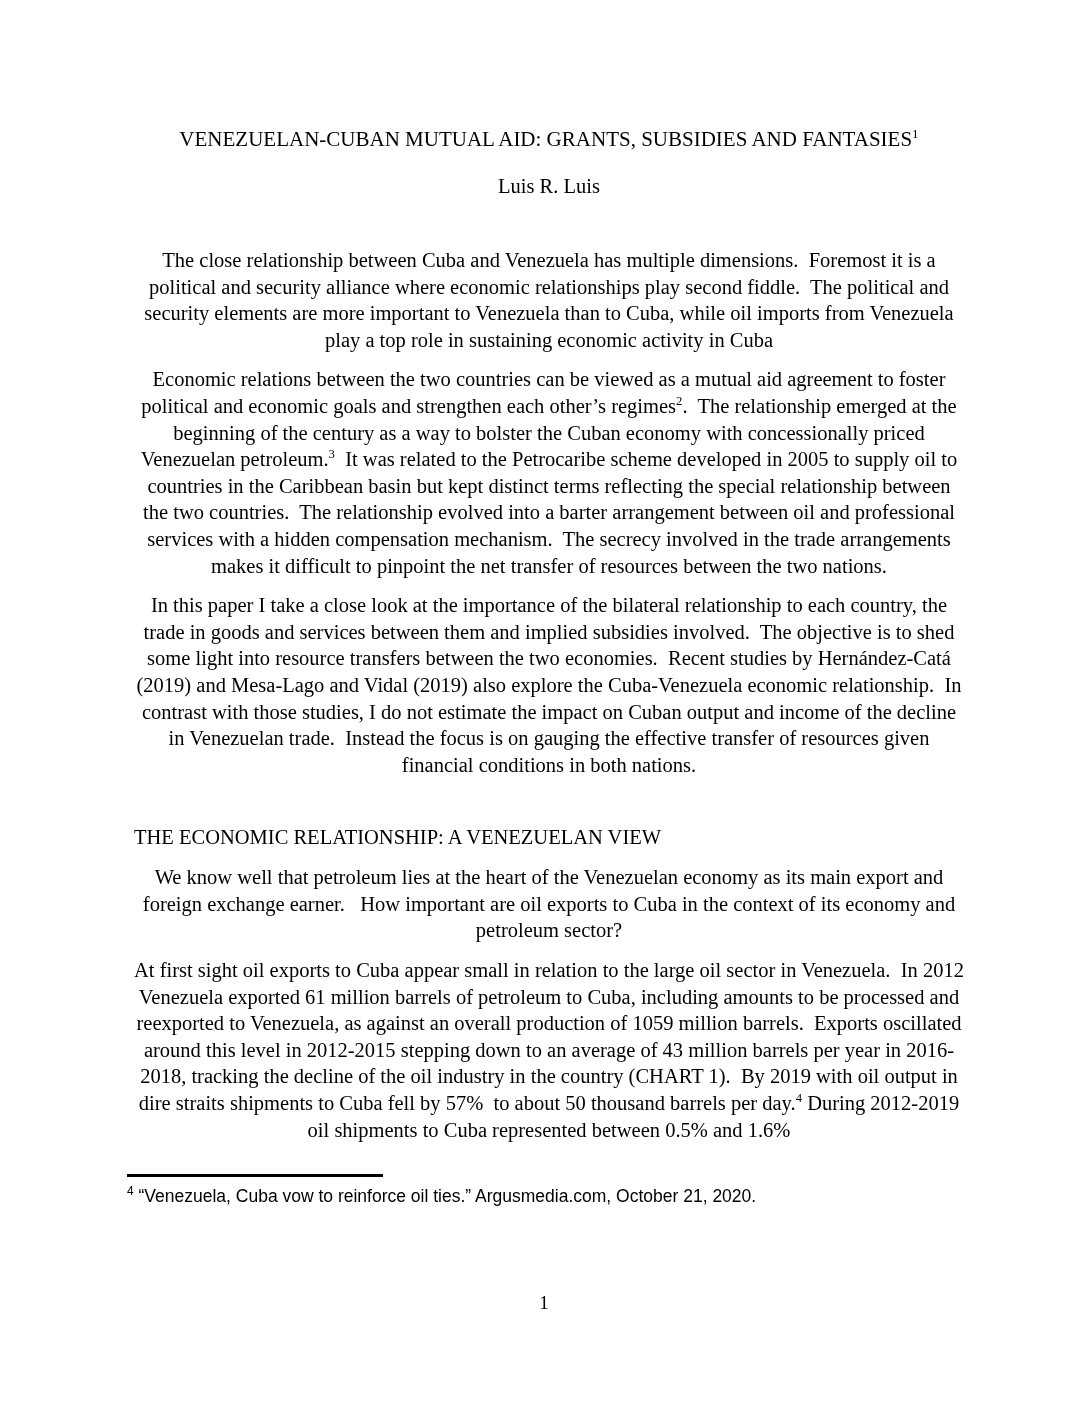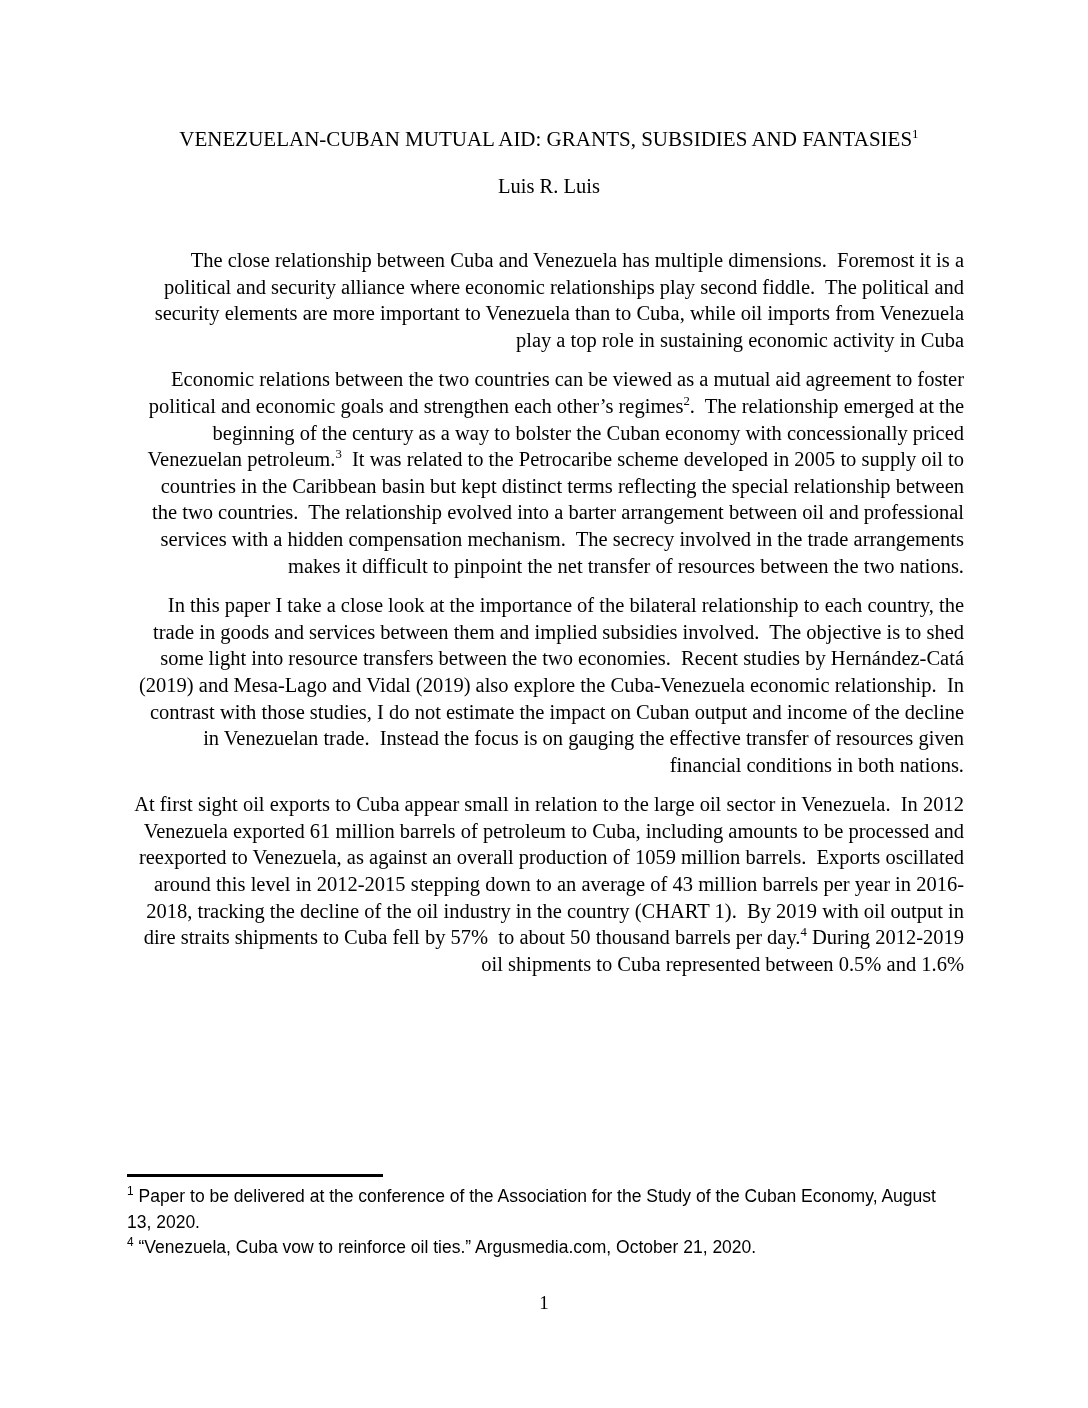--- a/index.html
+++ b/index.html
@@ -34,21 +34,21 @@
     font-size: 20.5px;
     line-height: 27px;
     margin: 0 0 47px 0;
     font-family: Liberation Serif, serif;
   }
   p.body-para {
     font-size: 20.5px;
     line-height: 26.6px;
     margin: 0 0 13px 0;
     white-space: pre-wrap;
-    text-align: right;
+    text-align: center;
   }
   .section-heading {
     font-size: 20.5px;
     line-height: 27px;
     font-weight: normal;
     margin: 46px 0 13px 0;
   }
   sup {
     font-size: 0.62em;
     line-height: 0;
@@ -94,31 +94,30 @@
     <h1 class="doc-title"><span>VENEZUELAN-CUBAN MUTUAL AID: GRANTS, SUBSIDIES AND FANTASIES</span><sup>1</sup></h1>
 
     <div class="doc-author">Luis R. Luis</div>
 
     <p class="body-para"><span>The close relationship between Cuba and Venezuela has multiple dimensions.  Foremost it is a political and security alliance where economic relationships play second fiddle.  The political and security elements are more important to Venezuela than to Cuba, while oil imports from Venezuela play a top role in sustaining economic activity in Cuba</span></p>
 
     <p class="body-para"><span>Economic relations between the two countries can be viewed as a mutual aid agreement to foster political and economic goals and strengthen each other’s regimes</span><sup>2</sup><span>.  The relationship emerged at the beginning of the century as a way to bolster the Cuban economy with concessionally priced Venezuelan petroleum.</span><sup>3</sup><span>  It was related to the Petrocaribe scheme developed in 2005 to supply oil to countries in the Caribbean basin but kept distinct terms reflecting the special relationship between the two countries.  The relationship evolved into a barter arrangement between oil and professional services with a hidden compensation mechanism.  The secrecy involved in the trade arrangements makes it difficult to pinpoint the net transfer of resources between the two nations.</span></p>
 
     <p class="body-para"><span>In this paper I take a close look at the importance of the bilateral relationship to each country, the trade in goods and services between them and implied subsidies involved.  The objective is to shed some light into resource transfers between the two economies.  Recent studies by Hernández-Catá (2019) and Mesa-Lago and Vidal (2019) also explore the Cuba-Venezuela economic relationship.  In contrast with those studies, I do not estimate the impact on Cuban output and income of the decline in Venezuelan trade.  Instead the focus is on gauging the effective transfer of resources given financial conditions in both nations.</span></p>
 
+    <h2 class="section-heading">THE ECONOMIC RELATIONSHIP: A VENEZUELAN VIEW</h2>
 
+    <p class="body-para"><span>We know well that petroleum lies at the heart of the Venezuelan economy as its main export and foreign exchange earner.   How important are oil exports to Cuba in the context of its economy and petroleum sector?</span></p>
 
     <p class="body-para"><span>At first sight oil exports to Cuba appear small in relation to the large oil sector in Venezuela.  In 2012 Venezuela exported 61 million barrels of petroleum to Cuba, including amounts to be processed and reexported to Venezuela, as against an overall production of 1059 million barrels.  Exports oscillated around this level in 2012-2015 stepping down to an average of 43 million barrels per year in 2016-2018, tracking the decline of the oil industry in the country (CHART 1).  By 2019 with oil output in dire straits shipments to Cuba fell by 57%  to about 50 thousand barrels per day.</span><sup>4</sup><span> During 2012-2019 oil shipments to Cuba represented between 0.5% and 1.6%</span></p>
 
   </div>
 
   <div class="footnote-area">
     <div class="footnote-separator"></div>
 
     <div class="footnote">
-      <p><sup>1</sup><span> Paper to be delivered at the conference of the Association for the Study of the Cuban Economy, August 13, 2020.</span></p>
-    </div>
-    <div class="footnote">
       <p><sup>4</sup><span> “Venezuela, Cuba vow to reinforce oil ties.” Argusmedia.com, October 21, 2020.</span></p>
     </div>
   </div>
 
   <div class="page-number">1</div>
 </div>
 
 </body></html>

